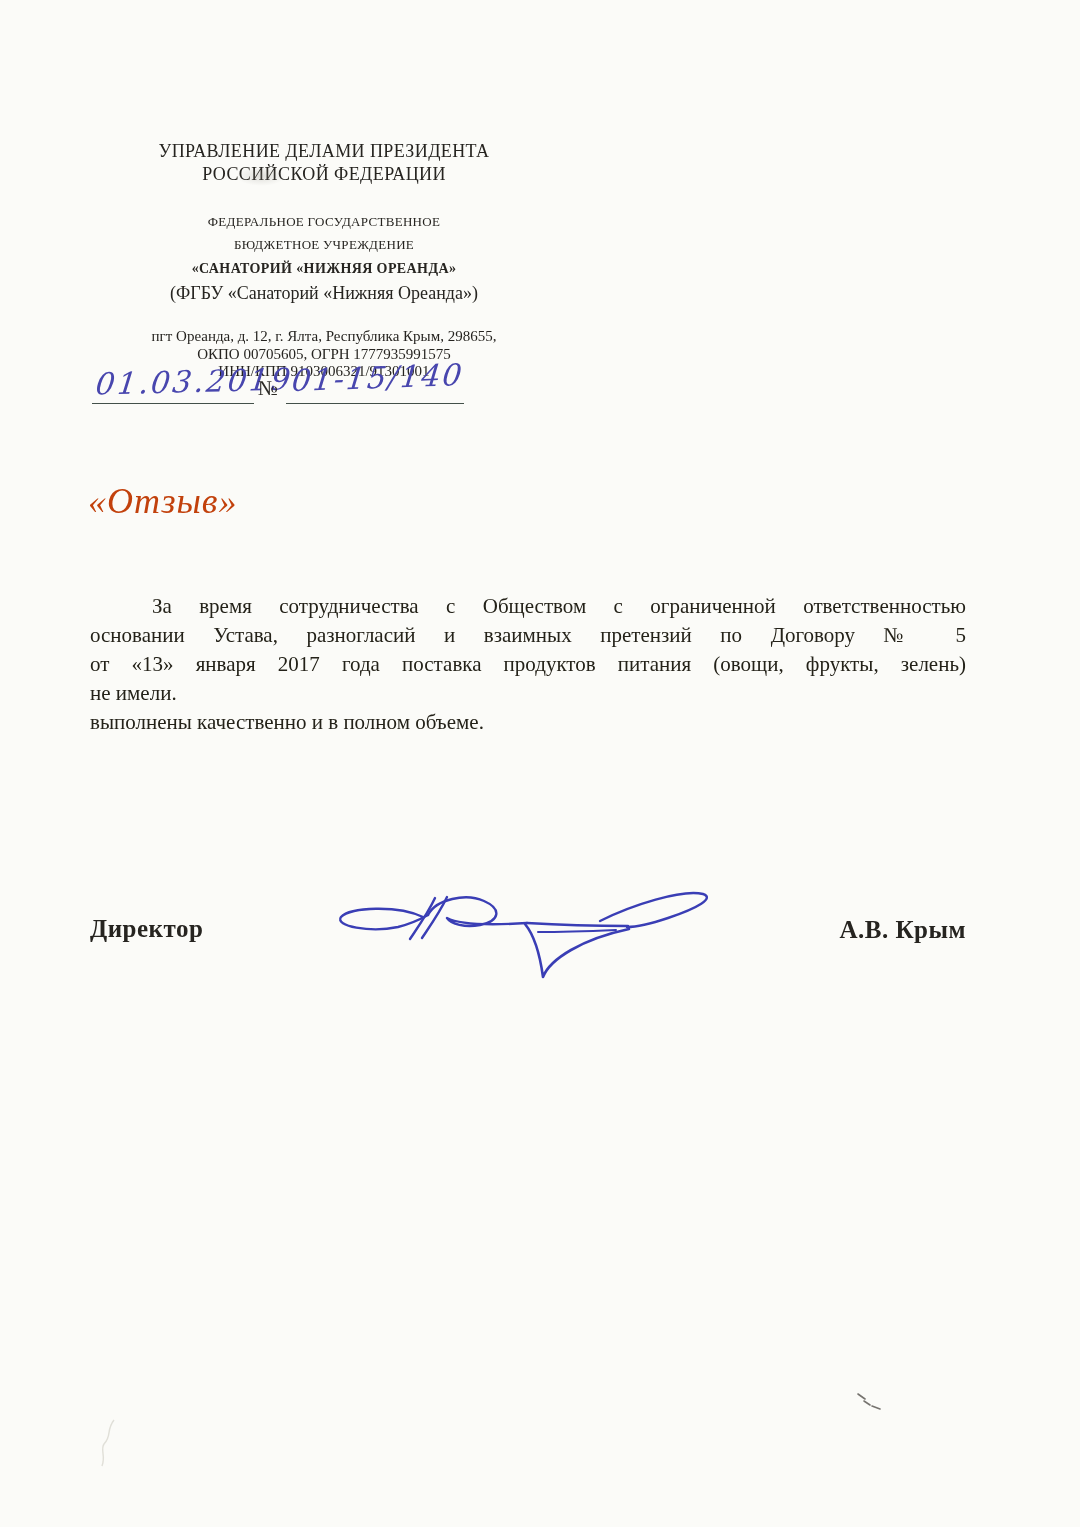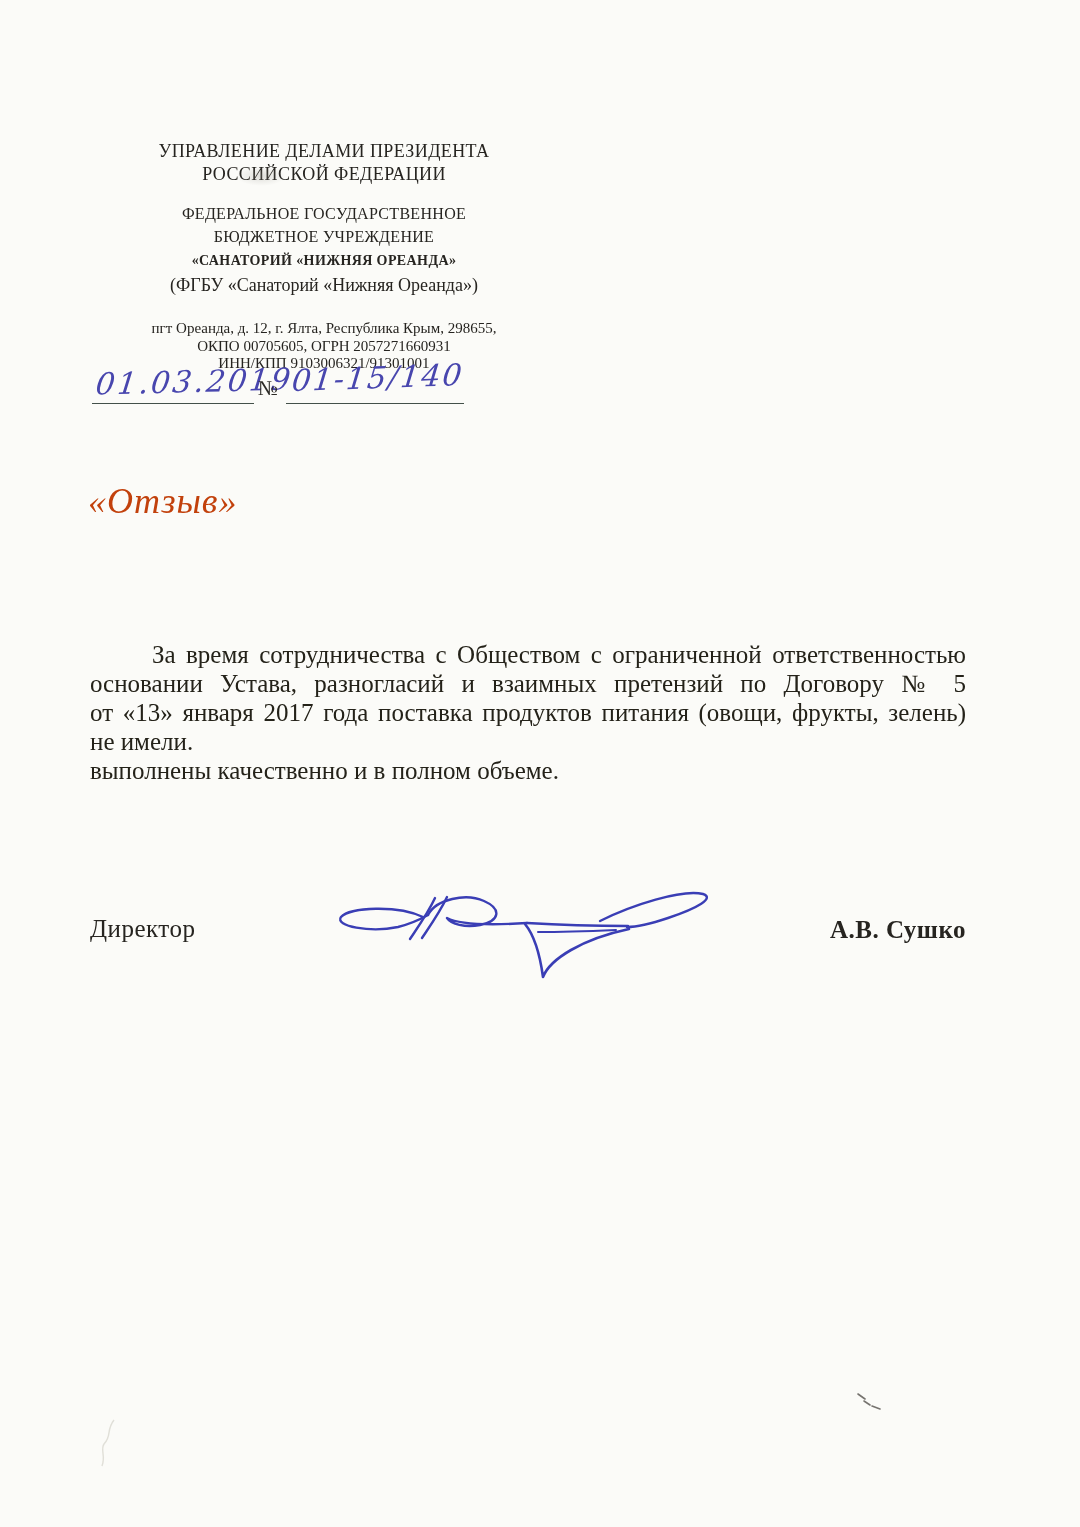--- a/index.html
+++ b/index.html
@@ -18,21 +18,21 @@
     color:var(--ink);
     overflow:hidden;
     margin:0 auto;
   }
   
   .letterhead{
     position:absolute;left:85px;top:140px;width:478px;
     text-align:center;
   }
   .lh-authority{font-size:18px;line-height:23px;letter-spacing:.4px;}
-  .lh-institution{margin-top:16px;font-size:16px;line-height:23px;letter-spacing:.3px;}
+  .lh-institution{margin-top:24px;font-size:13px;line-height:23px;letter-spacing:.3px;}
   .lh-orgname{font-size:14px;line-height:24px;font-weight:bold;letter-spacing:.4px;margin-top:1px;}
   .lh-orgshort{font-size:18px;line-height:24px;}
   .lh-address{margin-top:23px;font-size:15px;line-height:17.5px;}
   
   .ref{position:absolute;left:88px;top:358px;width:420px;height:55px;}
   .ref-underline{position:absolute;height:0;border-top:1.6px solid #43504a;}
   .ref-underline.first{left:4px;top:45px;width:162px;}
   .ref-underline.second{left:198px;top:45px;width:178px;}
   .ref-no{position:absolute;left:170px;top:18px;font-size:21px;color:#2c2a26;}
   .hw{
@@ -51,29 +51,29 @@
     transform:rotate(-2deg) skewX(-8deg);
   }
   
   .doc-title{
     position:absolute;left:88px;top:480px;
     font-style:italic;font-size:36px;letter-spacing:1px;color:#c2410c;
   }
   
   .body-text{
     position:absolute;left:90px;top:592px;width:876px;
-    font-size:25px;line-height:29px;color:#242219;margin-top:48px;
+    font-size:21px;line-height:29px;color:#242219;
   }
   .body-text .line{min-height:29px;}
   .body-text .just{text-align:justify;text-align-last:justify;}
   .body-text .indent{text-indent:62px;}
   
   .sig-title{
     position:absolute;left:90px;top:915px;
-    font-size:25px;font-weight:normal;letter-spacing:.5px;
+    font-size:25px;font-weight:bold;letter-spacing:.5px;
   }
   .sig-name{
     position:absolute;right:114px;top:916px;
     font-size:25px;font-weight:bold;letter-spacing:.5px;
   }
   .sig-svg{position:absolute;left:320px;top:855px;}
   .sig-svg path{stroke:var(--sig-ink);fill:none;stroke-linecap:round;stroke-linejoin:round;}
   
   .smudge{
     position:absolute;left:236px;top:166px;width:50px;height:20px;border-radius:50%;
@@ -93,21 +93,21 @@
       <div>РОССИЙСКОЙ ФЕДЕРАЦИИ</div>
     </div>
     <div class="lh-institution">
       <div>ФЕДЕРАЛЬНОЕ ГОСУДАРСТВЕННОЕ</div>
       <div>БЮДЖЕТНОЕ УЧРЕЖДЕНИЕ</div>
     </div>
     <div class="lh-orgname">«САНАТОРИЙ «НИЖНЯЯ ОРЕАНДА»</div>
     <div class="lh-orgshort">(ФГБУ «Санаторий «Нижняя Ореанда»)</div>
     <div class="lh-address">
       <div>пгт Ореанда, д. 12, г. Ялта, Республика Крым, 298655,</div>
-      <div>ОКПО 00705605, ОГРН 2057271660931</div>
+      <div>ОКПО 00705605, ОГРН 1777935991575</div>
       <div>ИНН/КПП 9103006321/91301001</div>
     </div>
   </header>
 
   <div class="ref">
     <span class="hw hw-date">01.03.2019</span>
     <span class="ref-no">№</span>
     <span class="hw hw-number">01-15/140</span>
     <span class="ref-underline first"></span>
     <span class="ref-underline second"></span>
@@ -117,21 +117,21 @@
 
   <div class="body-text">
     <div class="line just indent">За время сотрудничества с Обществом с ограниченной ответственностью</div>
     <div class="line just">основании Устава, разногласий и взаимных претензий по Договору № 5</div>
     <div class="line just">от «13» января 2017 года поставка продуктов питания (овощи, фрукты, зелень)</div>
     <div class="line">не имели.</div>
     <div class="line">выполнены качественно и в полном объеме.</div>
   </div>
 
   <div class="sig-title">Директор</div>
-  <div class="sig-name">А.В. Сушко</div>
+  <div class="sig-name">А.В. Крым</div>
 
   <svg class="sig-svg" width="420" height="160" viewBox="0 0 420 160" aria-hidden="true">
 
     <path d="M 103 62 C 78 50, 30 52, 21 62 C 14 71, 50 78, 78 72 C 90 69, 99 65, 108 60" stroke-width="2.4"></path>
 
     <path d="M 115 43 C 108 58, 98 72, 90 84" stroke-width="2.4"></path>
     <path d="M 127 42 C 120 57, 110 71, 102 83" stroke-width="2.4"></path>
 
     <path d="M 108 60 C 116 44, 146 38, 164 46 C 182 54, 180 66, 160 70 C 145 73, 131 69, 127 63 C 140 70, 175 70, 207 68" stroke-width="2.4"></path>
 

